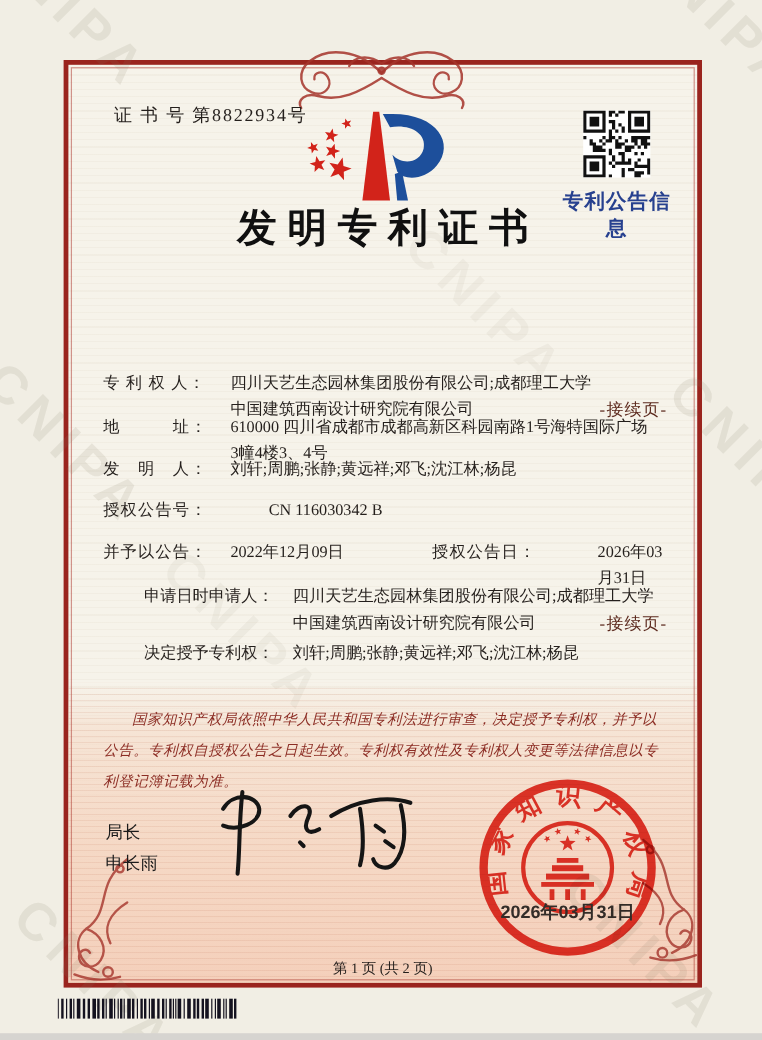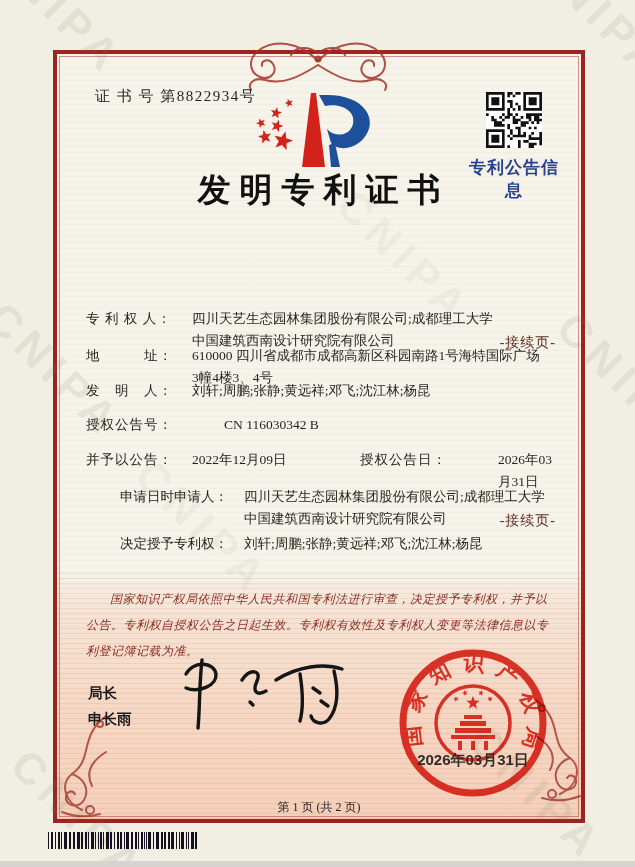--- a/index.html
+++ b/index.html
@@ -44,21 +44,21 @@
   .pair{display:flex;}
   .pair-a{width:274px;}
   .pair-b{flex:1;gap:44px;}
   .lbl2{flex:0 0 94px;letter-spacing:1px;white-space:nowrap;}
   .note{position:absolute;right:-2px;top:24px;font-size:14px;font-weight:normal;
         color:#5c2a1e;letter-spacing:1px;}
 
   .legal{position:absolute;left:86px;top:586px;width:470px;font-size:12px;line-height:26px;
         color:#8c2d24;text-indent:2em;font-style:italic;letter-spacing:.5px;}
 
-  .signer{position:absolute;left:88px;font-size:14.5px;font-weight:700;color:#1b1b1b;
+  .signer{position:absolute;left:88px;font-size:14.5px;font-weight:400;color:#1b1b1b;
         font-family:"Liberation Sans","DejaVu Sans",sans-serif;}
   .signature{position:absolute;left:172px;top:648px;width:190px;height:95px;}
 
   .seal{position:absolute;left:394px;top:644px;width:158px;height:158px;opacity:.93;
         mix-blend-mode:multiply;}
 
   .pagenote{position:absolute;left:53px;top:799px;width:532px;text-align:center;font-size:12px;}
 
   .barcode{position:absolute;left:48px;top:832px;width:152px;height:17px;}
 

